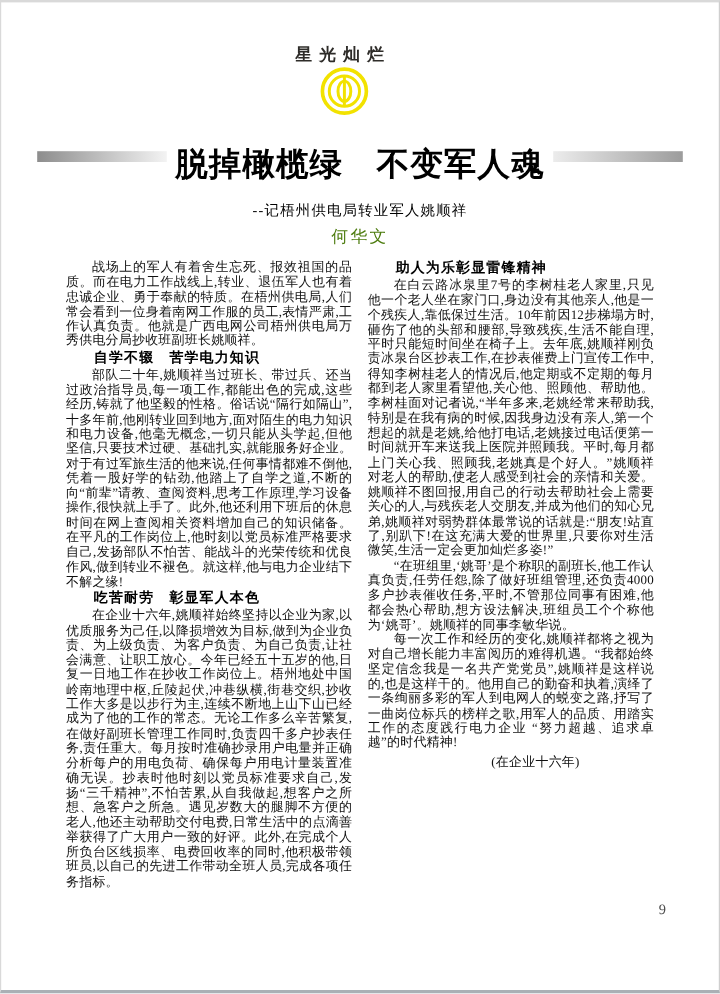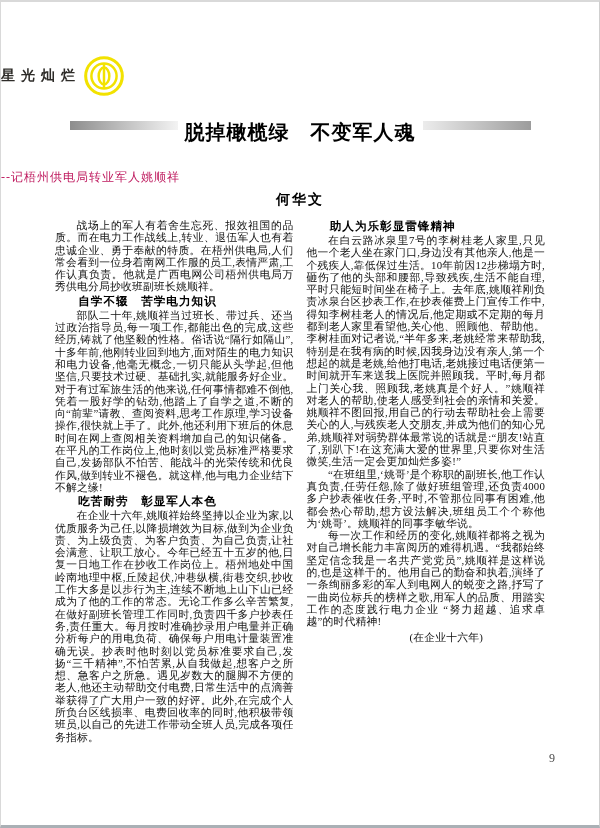--- a/index.html
+++ b/index.html
@@ -16,23 +16,25 @@
     background:#ffffff;
     border-top:2px solid #d9d9d9;
     border-left:1px solid #d9d9d9;
     border-right:1px solid #cfcfcf;
     border-bottom:3px solid #aab0b5;
     overflow:hidden;
   }
   
   .masthead {
     display:flex;
+    justify-content:flex-end;
     align-items:center;
     padding:53px 26px 0 0;
     height:42px;
+    flex-direction:column;
   }
   .masthead-text {
     font-size:14px;
     font-weight:bold;
     letter-spacing:6px;
     color:#2e2c29;
     margin-right:2px;
     white-space:nowrap;
   }
   .logo { width:42px; height:42px; display:inline-block; }
@@ -47,38 +49,39 @@
   .title-bar {
     width:108px; height:9px;
     transform:translateY(-7px);
     flex:0 0 auto;
   }
   .title-bar.left  { background:linear-gradient(to right,#8d8d8d,#f3f3f3); margin-right:7px; }
   .title-bar.right { background:linear-gradient(to right,#ececec,#9c9c9c); margin-left:7px; }
   h1.article-title {
     margin:0;
     font-family:"Liberation Sans","DejaVu Sans",sans-serif;
-    font-size:20px;
+    font-size:27px;
     font-weight:700;
     letter-spacing:1px;
     color:#000;
     white-space:nowrap;
   }
   .subtitle {
-    margin-top:23px;
+    margin-top:12px;
+    text-align:center;
     font-size:12px;
-    color:#be185d;
+    color:#000000;
     letter-spacing:1px;
   }
   .author {
     margin-top:5px;
     text-align:center;
     font-size:14px;
-    font-weight:bold;
-    color:#000000;
+    font-weight:normal;
+    color:#4d7c0f;
     letter-spacing:2px;
   }
   
   .article-body {
     margin:10px 54px 0 54px;
     height:526px;
     column-count:2;
     column-gap:13px;
     column-fill:auto;
     font-size:10.8px;

